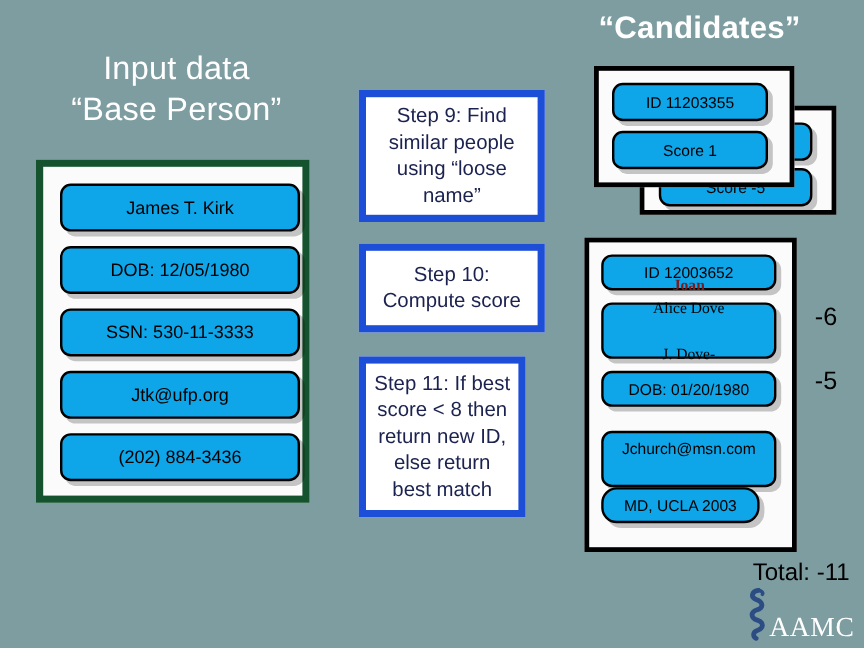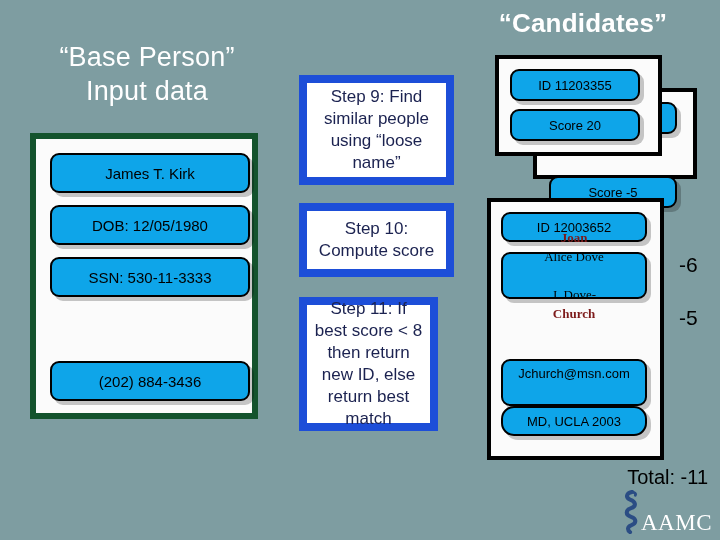--- a/index.html
+++ b/index.html
@@ -41,21 +41,21 @@
   #base-person-panel{
     left:30px;top:133px;width:228px;height:286px;
     background:#fbfbfb;border:6px solid #14532d;box-sizing:border-box;
   }
   .left-pill{left:14px;width:200px;height:40px;font-size:15px;}
 
   
   .step-box{
     position:absolute;
     background:#ffffff;
-    border:8px solid #1d4ed8;
+    border:6px solid #1d4ed8;
     color:#1b2250;
     font-size:17px;line-height:22px;
     display:flex;align-items:center;justify-content:center;
     text-align:center;
     box-sizing:border-box;
     padding:2px 6px;
   }
   #step-9-box{left:299px;top:75px;width:155px;height:110px;}
   #step-10-box{left:299px;top:203px;width:155px;height:74px;align-items:center;}
   #step-11-box{left:299px;top:297px;width:139px;height:134px;}
@@ -89,89 +89,95 @@
   #aamc-wordmark{
     color:#ffffff;font-family:"Liberation Serif", serif;
     font-size:23px;letter-spacing:.5px;line-height:23px;
   }
   #aamc-snake-icon{width:22px;height:44px;margin-right:-2px;}
 </style>
 </head>
 <body>
 
 <div class="abs heading" id="base-person-title">
+  <div>Input data</div>
   <div>“Base Person”</div>
-  <div>Input data</div>
 </div>
 
 <div class="abs heading" id="candidates-title">“Candidates”</div>
 
 <div class="abs" id="base-person-panel">
   <div class="pill left-pill" style="top:14px">
       <span>James T. Kirk</span>
     </div>
   <div class="pill left-pill" style="top:66px">
       <span>DOB: 12/05/1980</span>
     </div>
   <div class="pill left-pill" style="top:118px">
       <span>SSN: 530-11-3333</span>
+    </div>
+  <div class="pill left-pill" style="top:170px">
+      <span>Jtk@ufp.org</span>
     </div>
   <div class="pill left-pill" style="top:222px">
       <span>(202) 884-3436</span>
     </div>
 </div>
 
 <div class="step-box" id="step-9-box">
     <span>Step 9: Find similar people using “loose name”</span>
   </div>
 <div class="step-box" id="step-10-box">
     <span>Step 10: Compute score</span>
   </div>
 <div class="step-box" id="step-11-box">
     <span>Step 11: If best score &lt; 8 then return new ID, else return best match</span>
   </div>
 
 <div class="card" id="candidate-card-back">
   <div class="pill card-pill" style="left:12px;top:10px;width:128px;height:32px;">
       <span></span>
     </div>
-  <div class="pill card-pill" style="left:12px;top:48px;width:128px;height:32px;margin-top:36px;">
+  <div class="pill card-pill" style="left:12px;top:48px;width:128px;height:32px;">
       <span>Score -5</span>
     </div>
 </div>
 
 <div class="card" id="candidate-card-front">
   <div class="pill card-pill" style="left:11px;top:10px;width:130px;height:32px;">
       <span>ID 11203355</span>
     </div>
   <div class="pill card-pill" style="left:11px;top:50px;width:130px;height:32px;">
-      <span>Score 20</span>
+      <span>Score 1</span>
     </div>
 </div>
 
 <div class="card" id="candidate-card-main">
   <div class="pill card-pill" style="left:10px;top:10px;width:146px;height:30px;">
       <span>ID 12003652</span>
     </div>
 
   <div class="pill card-pill" style="left:10px;top:50px;width:146px;height:47px;line-height:19px;font-family:Liberation Serif, serif;">
     <span>
       <span class="hl">Joan</span><span> Alice Dove</span><br>
       <span>J. Dove-</span><span class="hl">Church</span>
     </span>
   </div>
 
+  <div class="pill card-pill" style="left:10px;top:107px;width:146px;height:30px;">
+      <span>DOB: 01/20/1980</span>
+    </div>
 
   <div class="pill card-pill" style="left:10px;top:147px;width:146px;height:47px;line-height:19px;margin-top:10px;">
     <span>
       <span>Jchurch@msn.com</span><br>
     </span>
   </div>
 
-  <div class="pill card-pill" style="left:10px;top:204px;width:146px;height:30px;border-radius:13px;">
+  <div class="pill card-pill" style="left:10px;top:204px;width:132px;height:30px;border-radius:13px;">
       <span>MD, UCLA 2003</span>
     </div>
 </div>
 
 <div class="score-label" style="left:679px;top:253px;">-6</div>
 <div class="score-label" style="left:679px;top:306px;">-5</div>
 
 <div class="abs" id="total-label">Total: -11</div>
 
 <div class="abs" id="aamc-logo">

